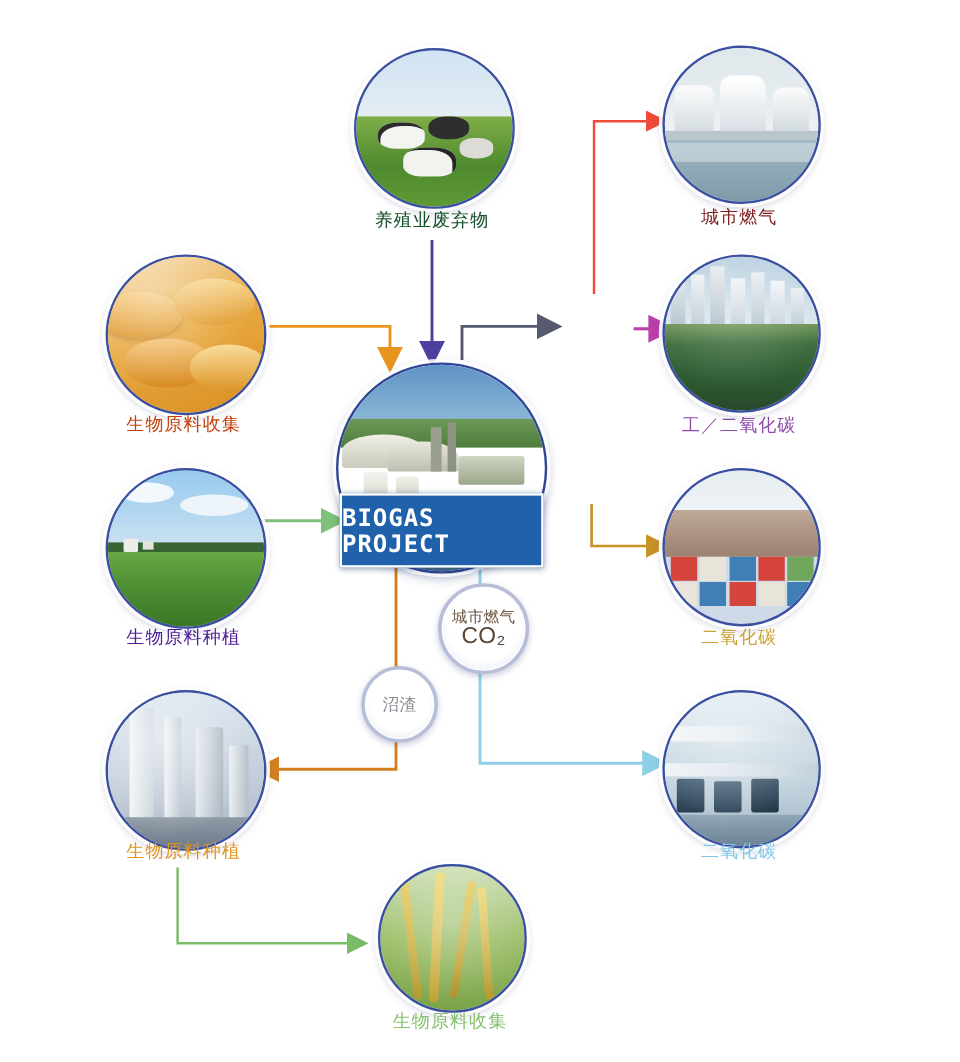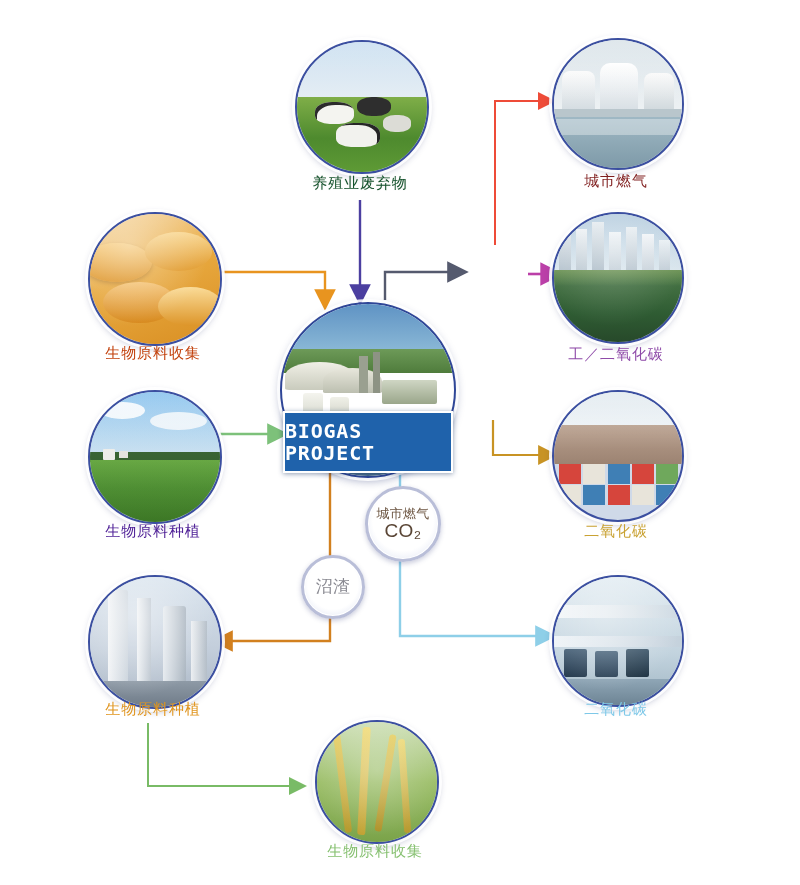--- a/index.html
+++ b/index.html
@@ -276,16 +276,16 @@
     </div>
   </div>
 
 
   <div class="minicircle" style="left:365px;top:486px;width:70px;height:70px;">
     <div class="l1" style="color:#6b5440;">城市燃气</div>
     <div class="l2" style="color:#5a4staticColor;color:#5a4636;font-size:19px;">CO₂</div>
   </div>
 
   <div class="minicircle" style="left:301px;top:555px;width:58px;height:58px;">
-    <div class="l2" style="color:#8a8a92;font-size:17px;">沼渣</div>
+    <div class="l2" style="color:#8a8a92;font-size:14px;">沼渣</div>
   </div>
 
 </div>
 
 </body></html>

